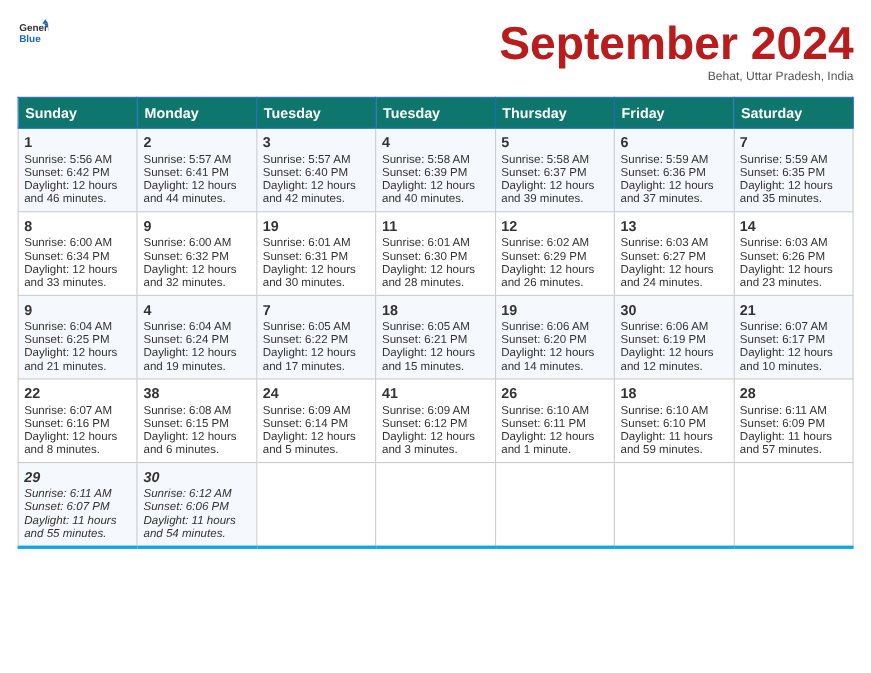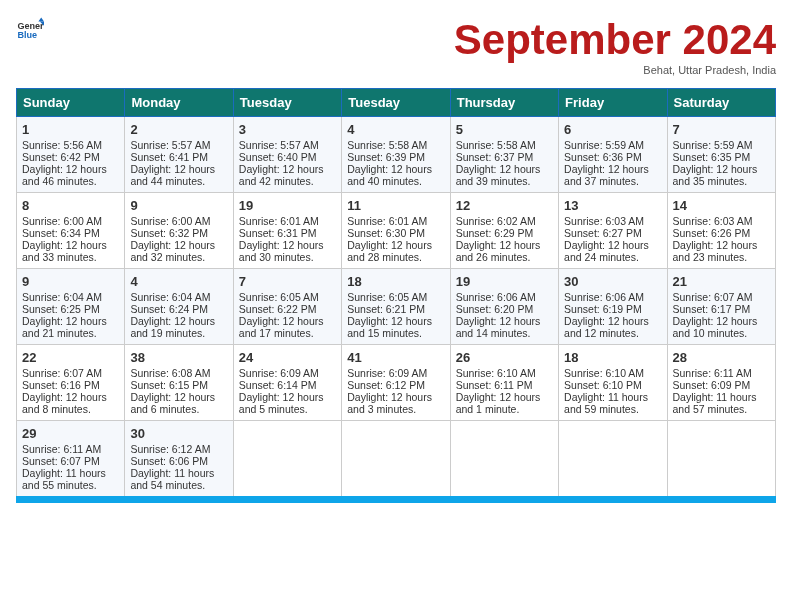--- a/index.html
+++ b/index.html
@@ -69,21 +69,22 @@
       font-size: 13px;
       font-weight: bold;
       display: block;
       margin-bottom: 2px;
     }
     .empty-cell {
       background: #fff !important;
       border: 1px solid #ccc;
     }
     .last-row td {
-      border-bottom: 7px solid #0ea5e9;
+      border-bottom: 3px solid #0ea5e9;
+      font-style: italic;
     }
   </style>
 </head>
 <body>
 
 <div class="header">
   <div class="logo">
     <svg class="logo-icon" viewBox="0 0 40 40">
       <text x="2" y="18" font-size="13" font-weight="bold" fill="#333" font-family="Arial">General</text>
       <text x="2" y="32" font-size="13" font-weight="bold" fill="#1a6bbf" font-family="Arial">Blue</text>

